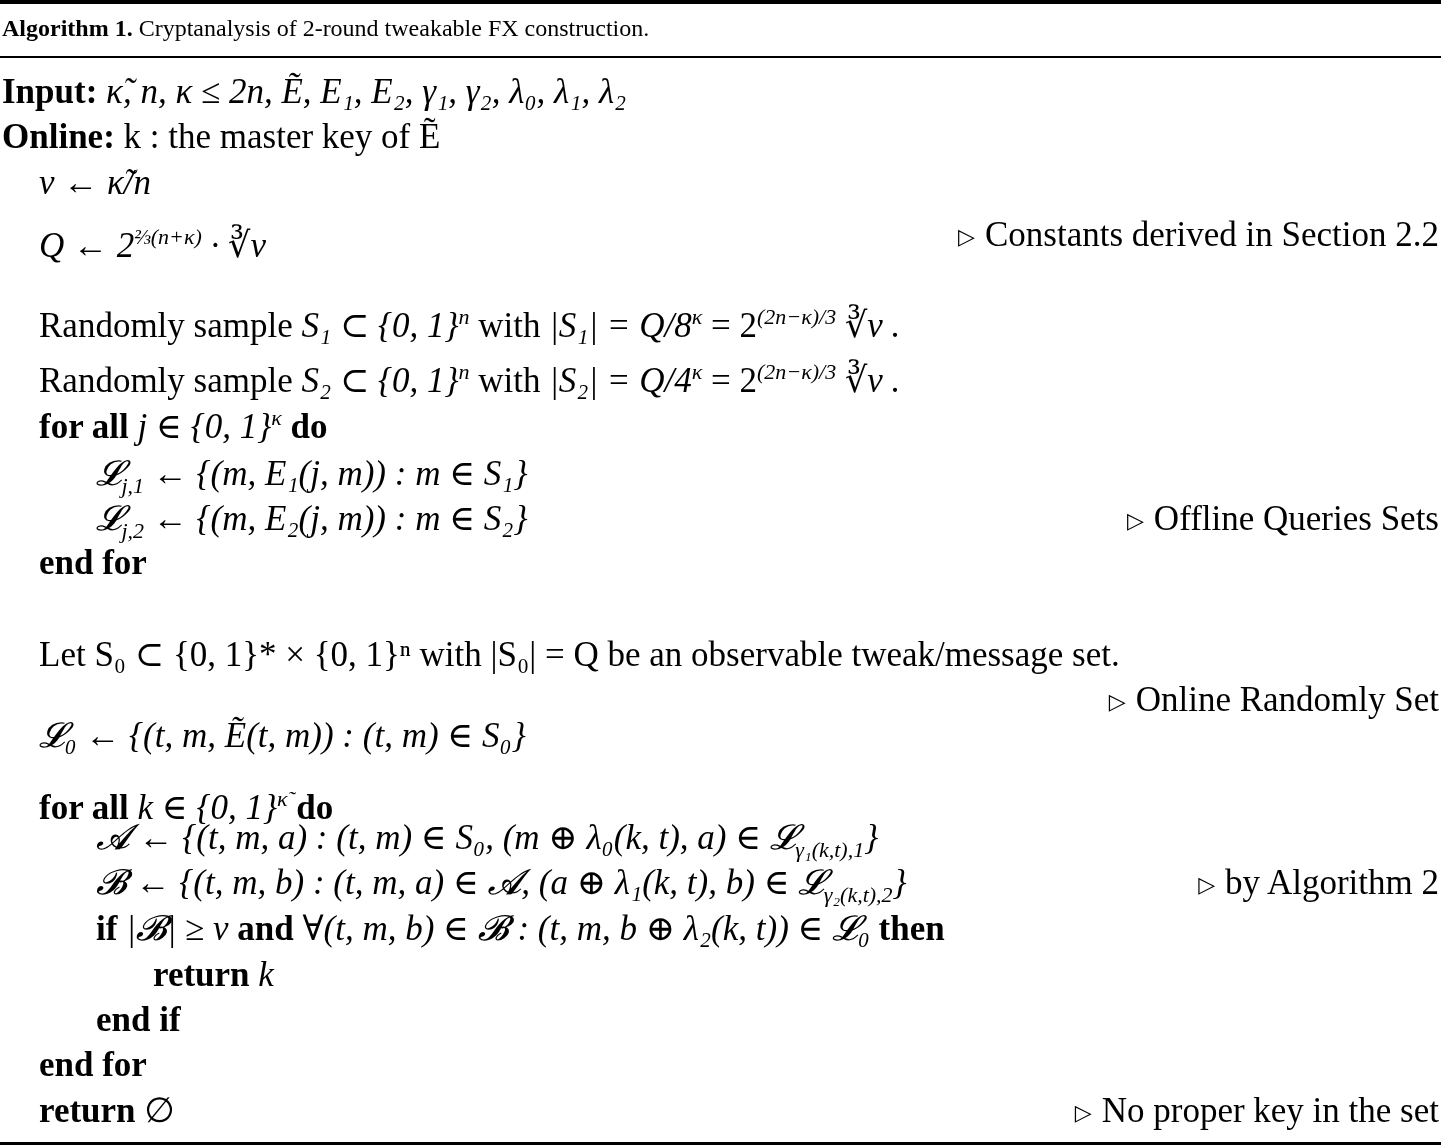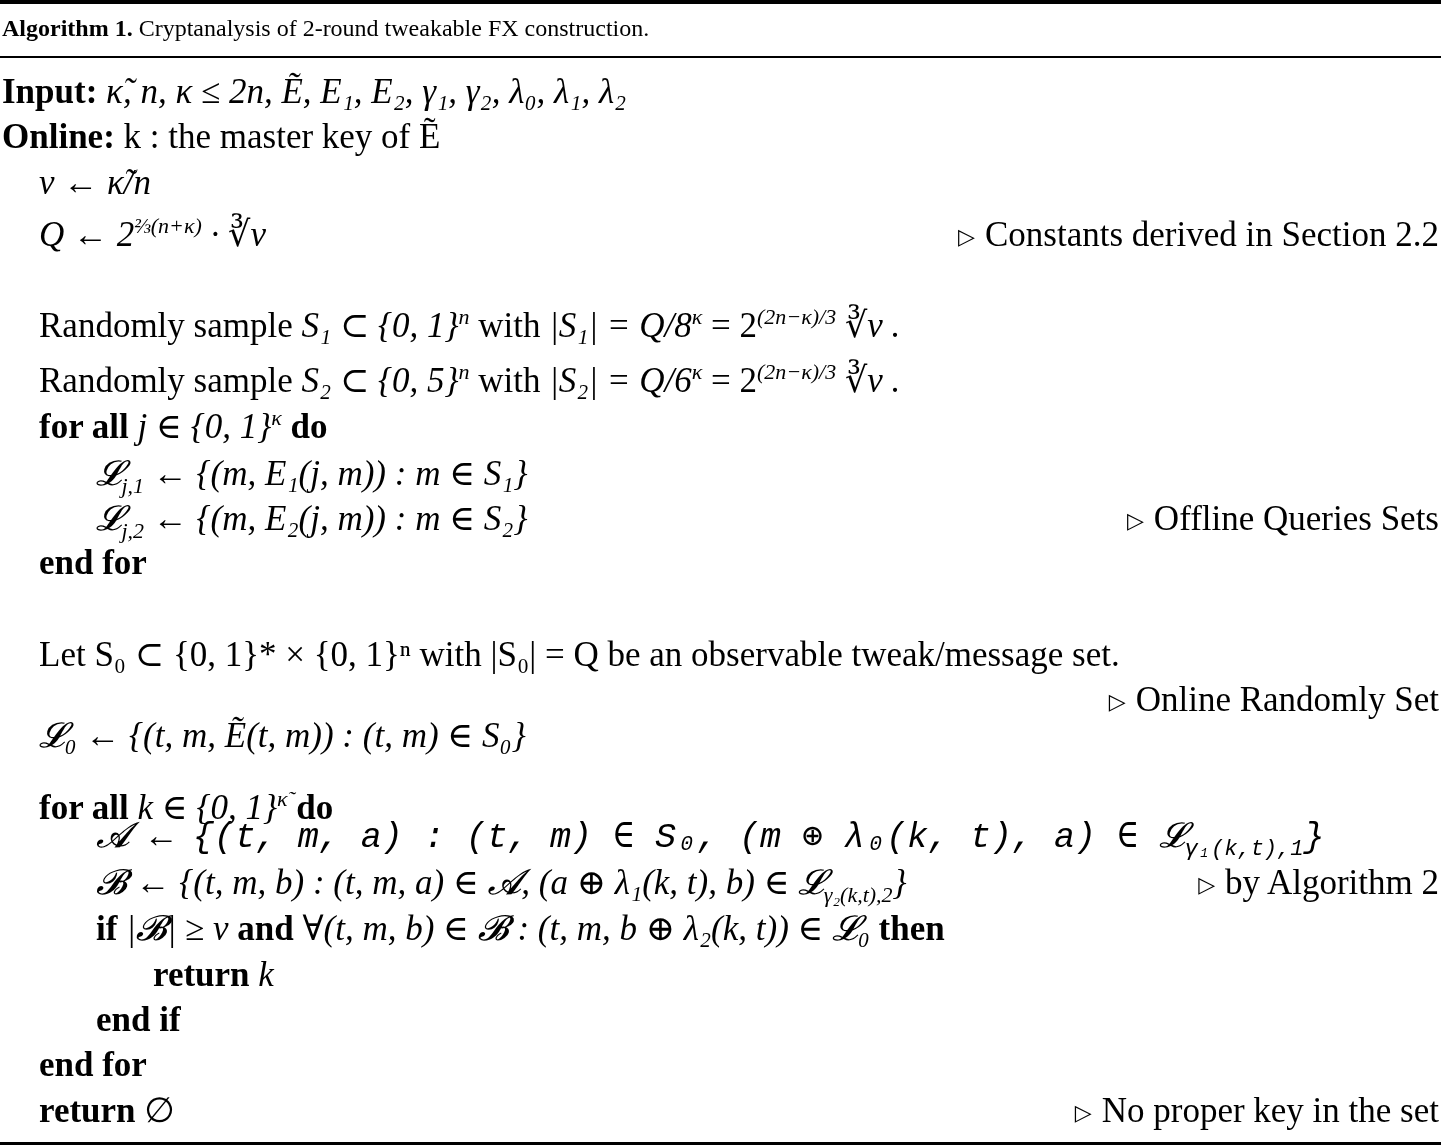--- a/index.html
+++ b/index.html
@@ -31,33 +31,33 @@
   <span class="kw">Input:</span>
   <span class="m">κ̃, n, κ ≤ 2n, Ẽ, E₁, E₂, γ₁, γ₂, λ₀, λ₁, λ₂</span>
 </div>
 <div class="line" style="left:2px; top:115px;">
   <span class="kw">Online:</span>
   <span>k : the master key of Ẽ</span>
 </div>
 
 <div class="line m" style="left:39px; top:161px;">ν ← κ̃/n</div>
 
-<div class="line m" style="left:39px; top:213px;">
+<div class="line m" style="left:39px; top:224px;">
   <span>Q ← 2</span><sup>⅔(n+κ)</sup><span> · ∛ν</span>
 </div>
 <div class="comment" style="top:213px;">
   <span class="tri">▷</span><span>Constants derived in Section 2.2</span>
 </div>
 
 <div class="line" style="left:39px; top:304px;">
   <span>Randomly sample </span><span class="m">S₁ ⊂ {0, 1}</span><sup class="m">n</sup><span> with </span><span class="m">|S₁| = Q/8</span><sup class="m">κ</sup><span> = 2</span><sup class="m">(2n−κ)/3</sup><span class="m"> ∛ν  .</span>
 </div>
 
 <div class="line" style="left:39px; top:359px;">
-  <span>Randomly sample </span><span class="m">S₂ ⊂ {0, 5}</span><sup class="m">n</sup><span> with </span><span class="m">|S₂| = Q/6</span><sup class="m">κ</sup><span> = 2</span><sup class="m">(2n−κ)/3</sup><span class="m"> ∛ν  .</span>
+  <span>Randomly sample </span><span class="m">S₂ ⊂ {0, 1}</span><sup class="m">n</sup><span> with </span><span class="m">|S₂| = Q/4</span><sup class="m">κ</sup><span> = 2</span><sup class="m">(2n−κ)/3</sup><span class="m"> ∛ν  .</span>
 </div>
 
 <div class="line" style="left:39px; top:405px;">
   <span class="kw">for all</span> <span class="m">j ∈ {0, 1}</span><sup class="m">κ</sup> <span class="kw">do</span>
 </div>
 <div class="line m" style="left:96px; top:452px;">
   <span>𝓛</span><sub>j,1</sub><span> ← {(m, E₁(j, m)) : m ∈ S₁}</span>
 </div>
 <div class="line m" style="left:96px; top:497px;">
   <span>𝓛</span><sub>j,2</sub><span> ← {(m, E₂(j, m)) : m ∈ S₂}</span>
@@ -69,21 +69,21 @@
 
 <div class="line" style="left:39px; top:633px;">Let S₀ ⊂ {0, 1}* × {0, 1}ⁿ with |S₀| = Q be an observable tweak/message set.</div>
 <div class="line m" style="left:39px; top:678px;margin-top:36px;">𝓛₀ ← {(t, m, Ẽ(t, m)) : (t, m) ∈ S₀}</div>
 <div class="comment" style="top:678px;">
   <span class="tri">▷</span><span>Online Randomly Set</span>
 </div>
 
 <div class="line" style="left:39px; top:770px;margin-top:16px;">
   <span class="kw">for all</span> <span class="m">k ∈ {0, 1}</span><sup class="m">κ̃</sup> <span class="kw">do</span>
 </div>
-<div class="line m" style="left:96px; top:816px;font-family:Liberation Mono, monospace;">
+<div class="line m" style="left:96px; top:816px;">
   <span>𝓐 ← {(t, m, a) : (t, m) ∈ S₀, (m ⊕ λ₀(k, t), a) ∈ 𝓛</span><sub>γ₁(k,t),1</sub><span>}</span>
 </div>
 <div class="line m" style="left:96px; top:861px;">
   <span>𝓑 ← {(t, m, b) : (t, m, a) ∈ 𝓐, (a ⊕ λ₁(k, t), b) ∈ 𝓛</span><sub>γ₂(k,t),2</sub><span>}</span>
 </div>
 <div class="comment" style="top:861px;">
   <span class="tri">▷</span><span>by Algorithm 2</span>
 </div>
 <div class="line" style="left:96px; top:907px;">
   <span class="kw">if</span> <span class="m">|𝓑| ≥ ν</span> <span class="kw">and</span> <span class="m">∀(t, m, b) ∈ 𝓑 : (t, m, b ⊕ λ₂(k, t)) ∈ 𝓛₀</span> <span class="kw">then</span>

